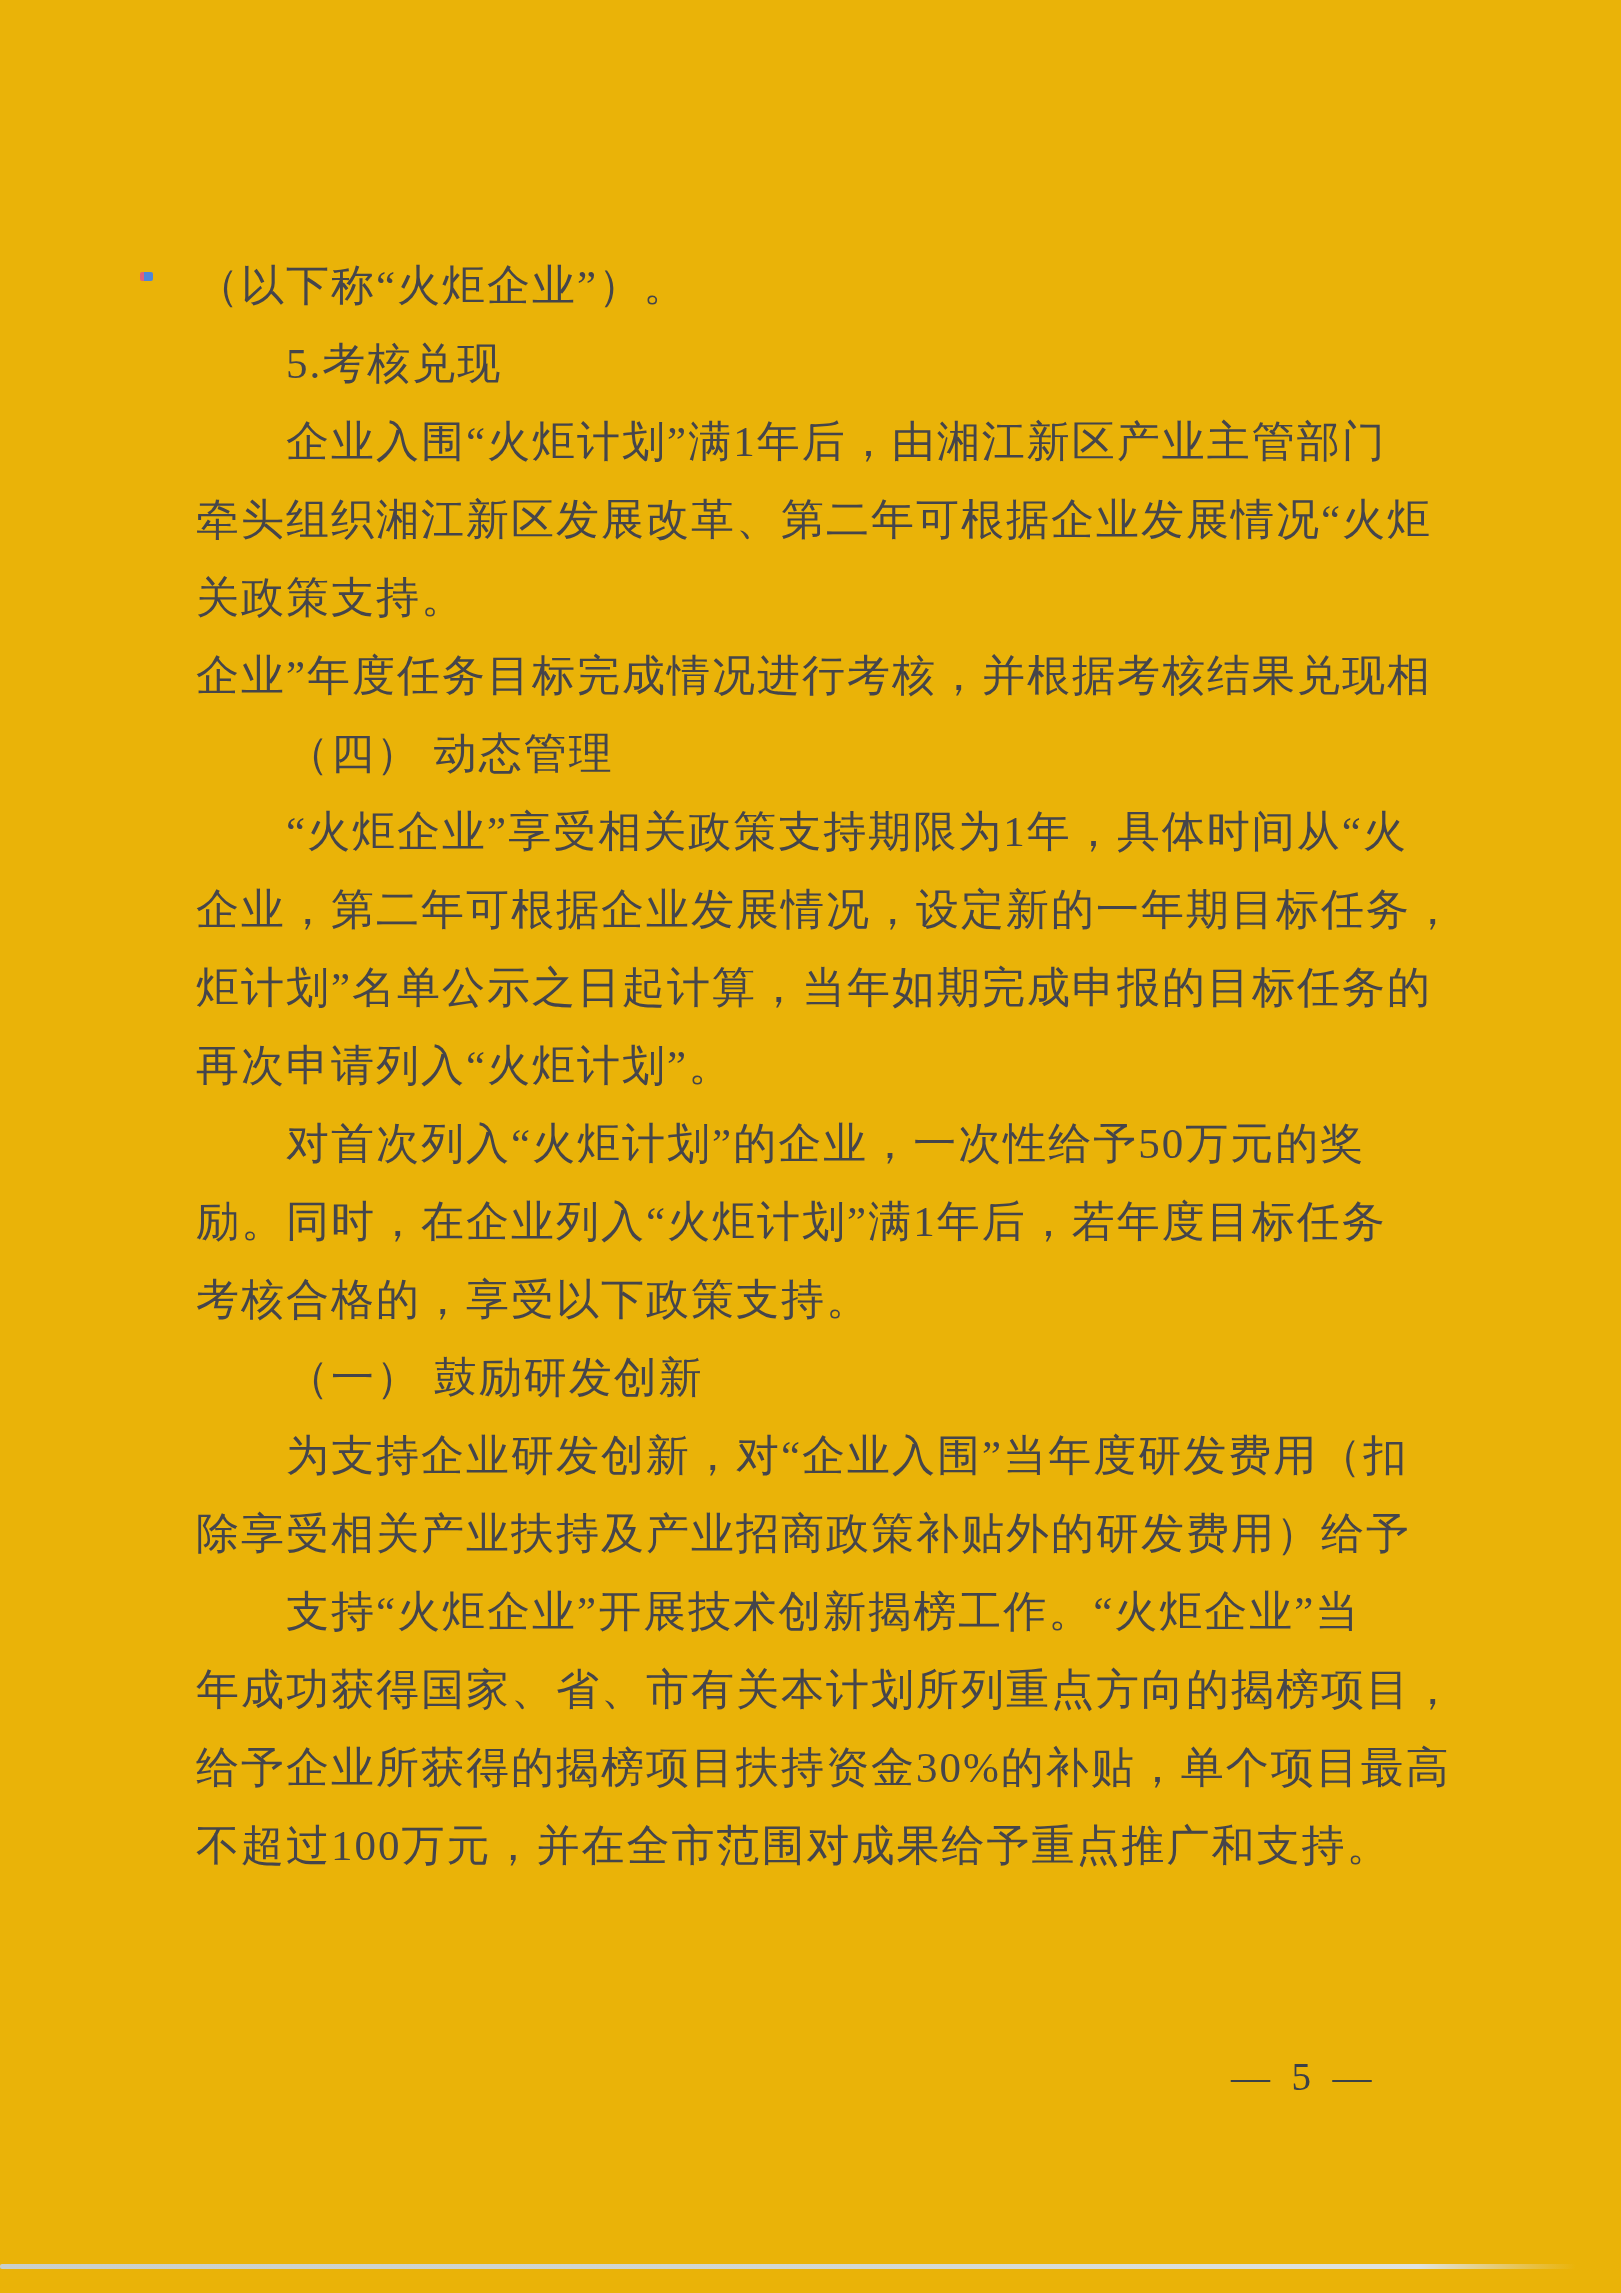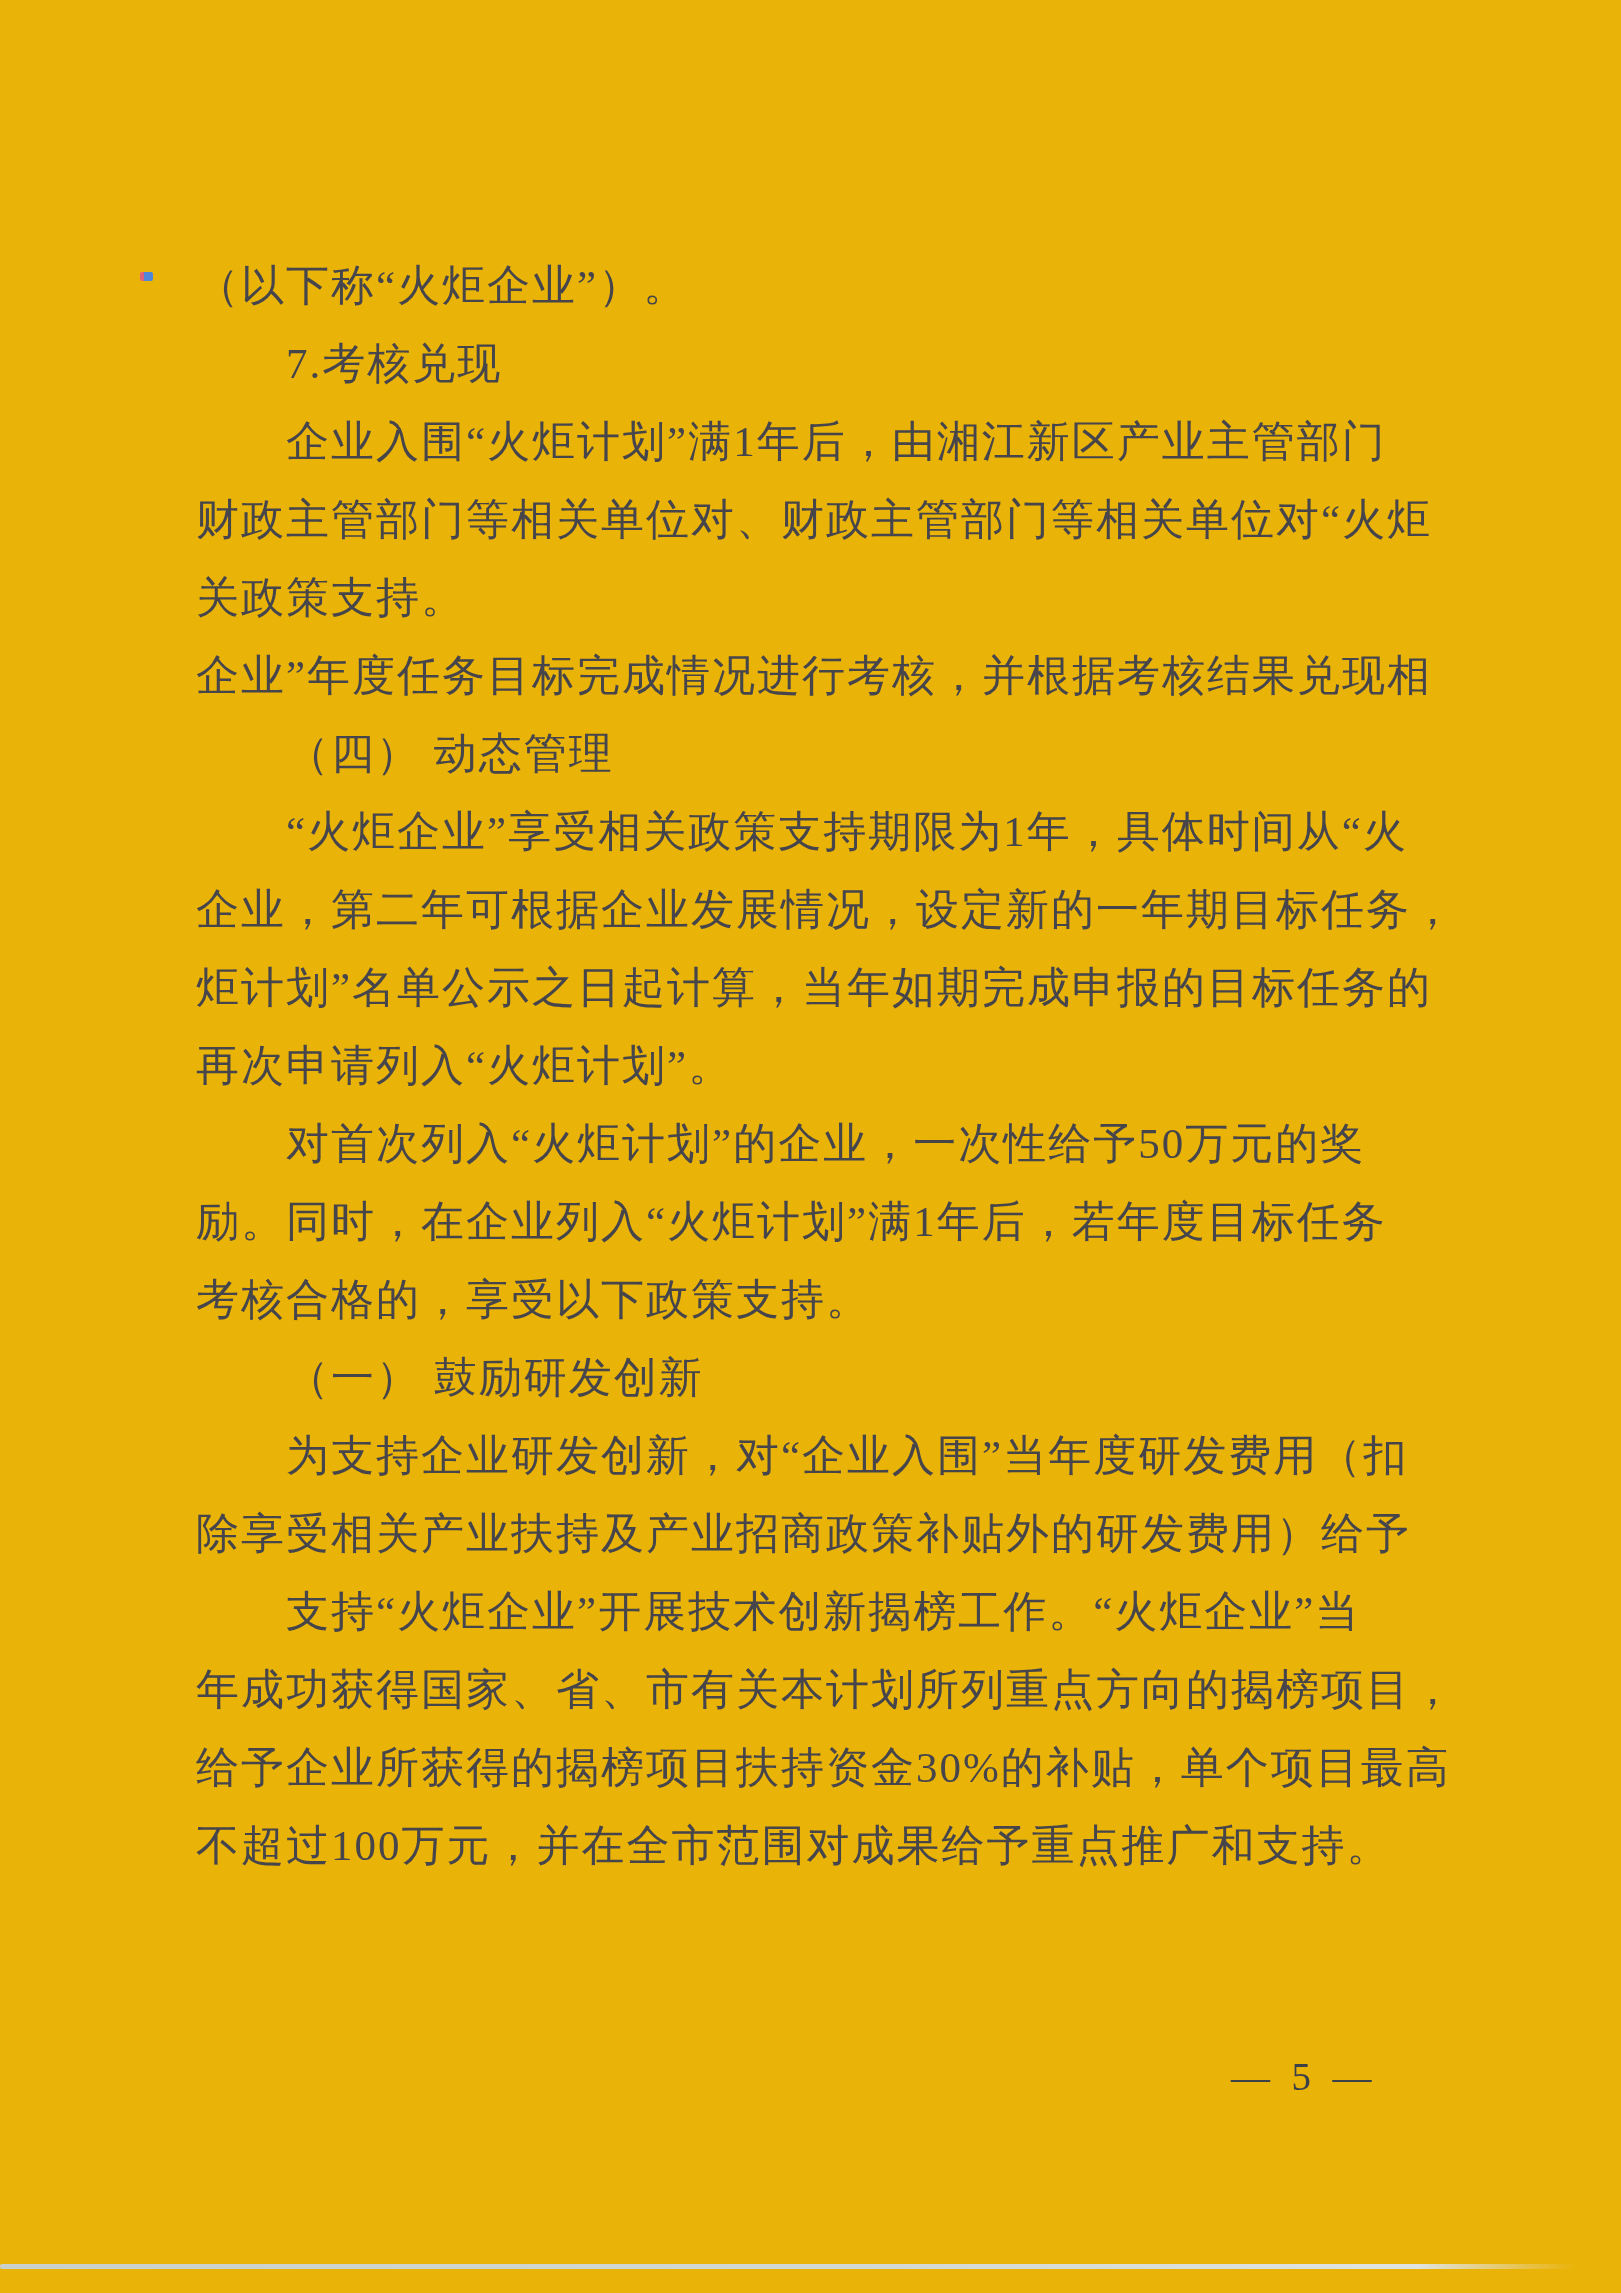--- a/index.html
+++ b/index.html
@@ -55,23 +55,23 @@
 </style>
 </head>
 <body>
 
 <div class="page">
 
   <span class="scan-dot"></span>
 
   <div class="textblock">
     <div class="ln">（以下称“火炬企业”）。</div>
-    <div class="ln ind">7.考核兑现</div>
+    <div class="ln ind">5.考核兑现</div>
     <div class="ln ind">企业入围“火炬计划”满1年后，由湘江新区产业主管部门</div>
-    <div class="ln">财政主管部门等相关单位对、财政主管部门等相关单位对“火炬</div>
+    <div class="ln">牵头组织湘江新区发展改革、第二年可根据企业发展情况“火炬</div>
     <div class="ln">关政策支持。</div>
     <div class="ln">企业”年度任务目标完成情况进行考核，并根据考核结果兑现相</div>
     <div class="ln ind">（四） 动态管理</div>
     <div class="ln ind">“火炬企业”享受相关政策支持期限为1年，具体时间从“火</div>
     <div class="ln">企业，第二年可根据企业发展情况，设定新的一年期目标任务，</div>
     <div class="ln">炬计划”名单公示之日起计算，当年如期完成申报的目标任务的</div>
     <div class="ln">再次申请列入“火炬计划”。</div>
     <div class="ln ind">对首次列入“火炬计划”的企业，一次性给予50万元的奖</div>
     <div class="ln">励。同时，在企业列入“火炬计划”满1年后，若年度目标任务</div>
     <div class="ln">考核合格的，享受以下政策支持。</div>

